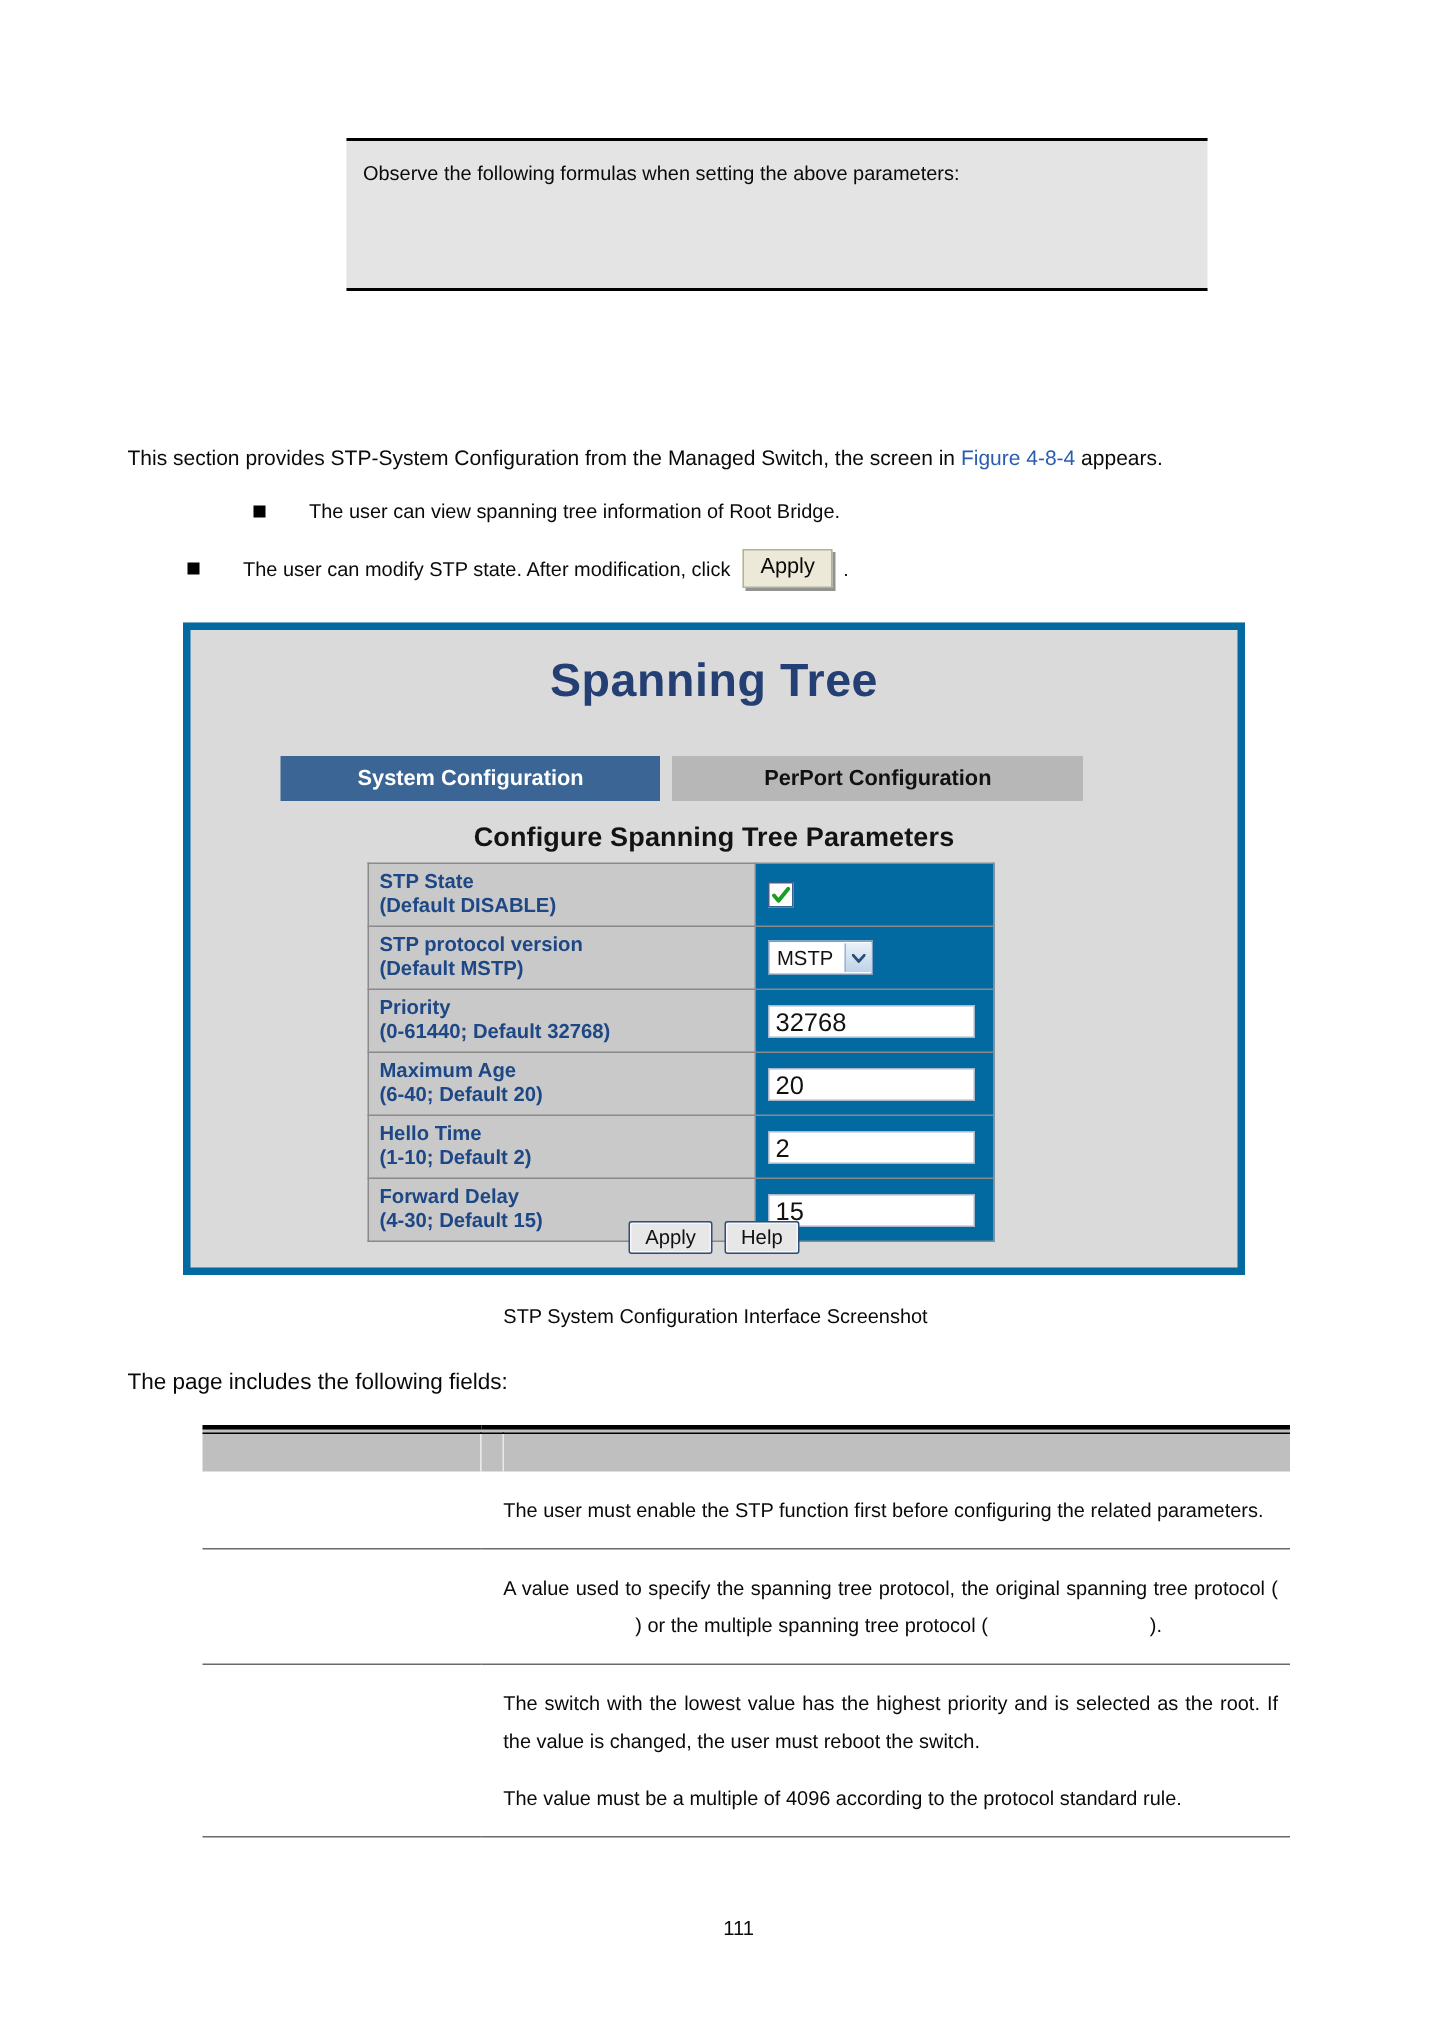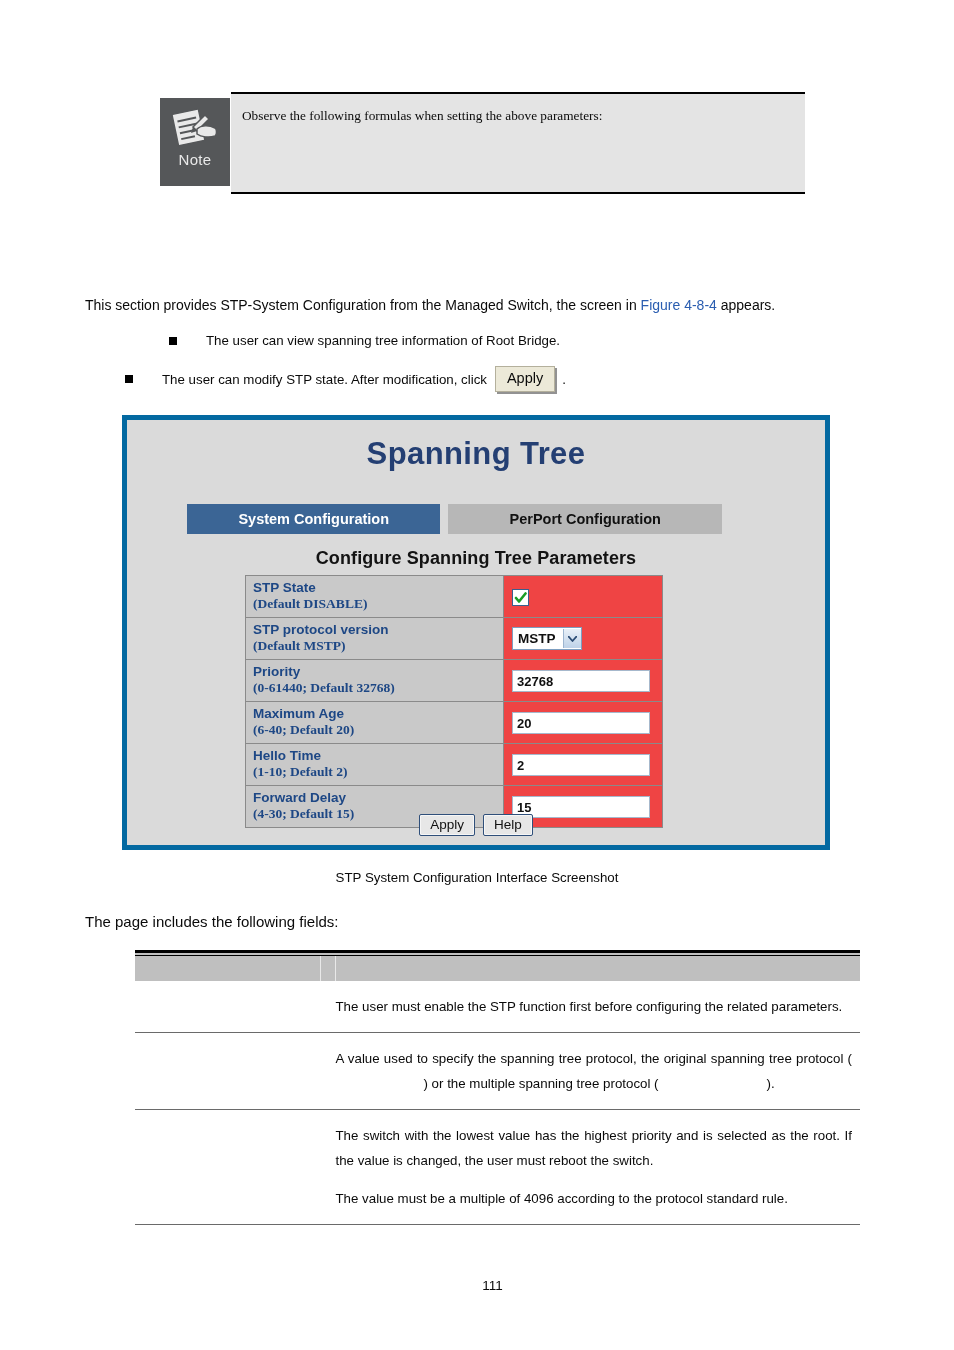--- a/index.html
+++ b/index.html
@@ -49,21 +49,20 @@
   .note-body {
     position: absolute;
     left: 71px;
     top: 0px;
     right: 0px;
     height: 102px;
     background: #e4e4e4;
     border-top: 2px solid #000000;
     border-bottom: 2px solid #000000;
     box-sizing: border-box;
-    font-family: Liberation Serif, serif;
   }
   .note-text {
     position: absolute;
     left: 11px;
     top: 14px;
     font-size: 13.3px;
     color: #0a0a0a;
     white-space: nowrap;
   }
 
@@ -189,26 +188,25 @@
     background: #c9c9c9;
     width: 250px;
     padding: 4px 0 5px 7px !important;
     font-size: 13.5px;
     font-weight: bold;
     color: #1d4785;
     line-height: 16px;
     margin-left: 44px;
   }
   .pt-value {
-    background: #ef4444;
+    background: #0369a1;
     padding: 5px 0 5px 8px !important;
     height: 28px;
-    font-weight: bold;
-  }
-  .pt-label .l2 { display: block; font-family: Liberation Serif, serif; }
+  }
+  .pt-label .l2 { display: block; }
 
   .chk {
     width: 15px;
     height: 15px;
     background: #ffffff;
     border: 1px solid #3a5f8f;
     display: inline-block;
     position: relative;
     vertical-align: middle;
   }
@@ -235,21 +233,21 @@
     border-left: 1px solid #9db5d0;
     display: flex;
     align-items: center;
     justify-content: center;
   }
   .txtbox {
     width: 132px;
     height: 19px;
     background: #ffffff;
     border: 1px solid #a6b8cc;
-    font-size: 13px;
+    font-size: 17px;
     color: #111;
     padding: 1px 0 0 4px;
     display: inline-block;
     box-sizing: content-box;
     vertical-align: middle;
     line-height: 19px;
   }
 
   .shot-buttons {
     position: absolute;
@@ -341,35 +339,20 @@
     text-align: center;
     font-size: 13.5px;
     color: #0a0a0a;
     margin-left: 31px;
   }
 </style>
 </head>
 <body>
 
 <div class="note-block">
-  <div class="note-icon">
-    <svg width="48" height="44" viewBox="0 0 48 44" aria-hidden="true">
-      <g transform="rotate(-12 24 22)">
-        <rect x="4" y="5" width="27" height="32" fill="#e9e9e9" stroke="#555759" stroke-width="1.5"></rect>
-        <line x1="8" y1="13" x2="27" y2="13" stroke="#555759" stroke-width="2"></line>
-        <line x1="8" y1="19" x2="27" y2="19" stroke="#555759" stroke-width="2"></line>
-        <line x1="8" y1="25" x2="27" y2="25" stroke="#555759" stroke-width="2"></line>
-        <line x1="8" y1="31" x2="22" y2="31" stroke="#555759" stroke-width="2"></line>
-      </g>
-      <path d="M22 22 L34 10 L38 14 L26 26 Z" fill="#e9e9e9" stroke="#555759" stroke-width="1.5"></path>
-      <path d="M22 22 L26 26 L20 28 Z" fill="#555759"></path>
-      <path d="M26 24 C30 20, 38 20, 44 23 C46 24, 46 30, 44 31 C38 33, 30 32, 26 29 Z" fill="#e9e9e9" stroke="#555759" stroke-width="1.5"></path>
-    </svg>
-    <span class="note-icon-label">Note</span>
-  </div>
   <div class="note-body">
     <div class="note-text">Observe the following formulas when setting the above parameters:</div>
   </div>
 </div>
 
 <div class="intro-para">
   <span>This section provides STP-System Configuration from the Managed Switch, the screen in </span><span class="figlink">Figure 4-8-4</span><span> appears.</span>
 </div>
 
 <div class="bullet-row b1">

